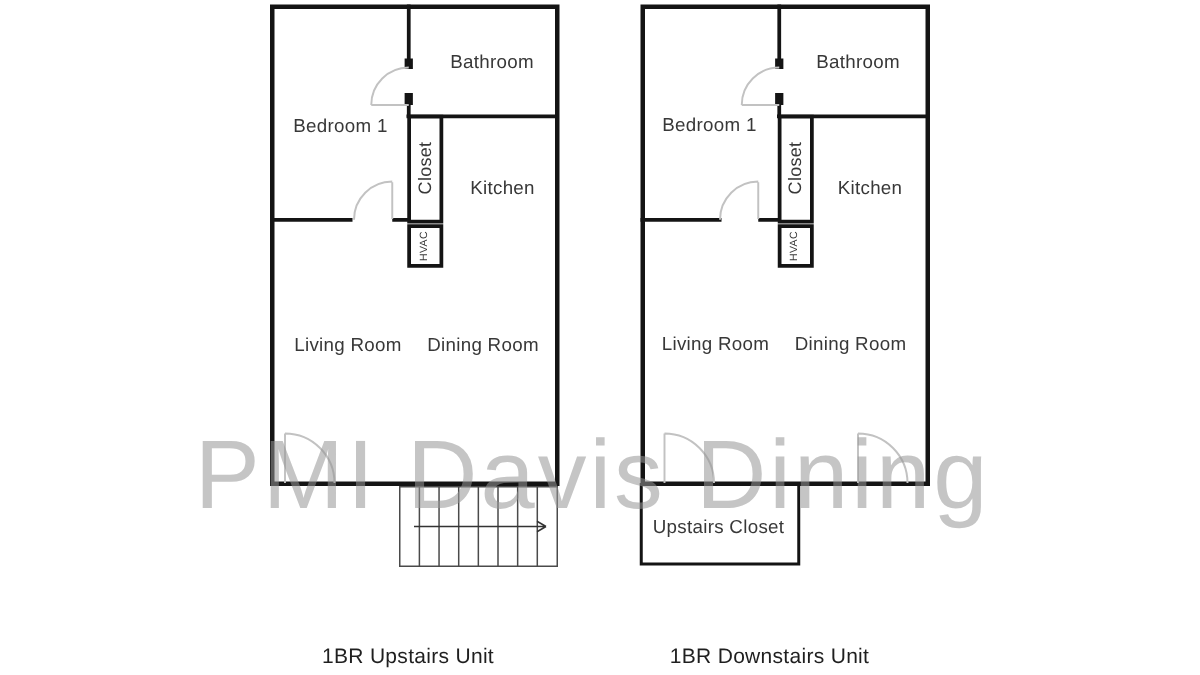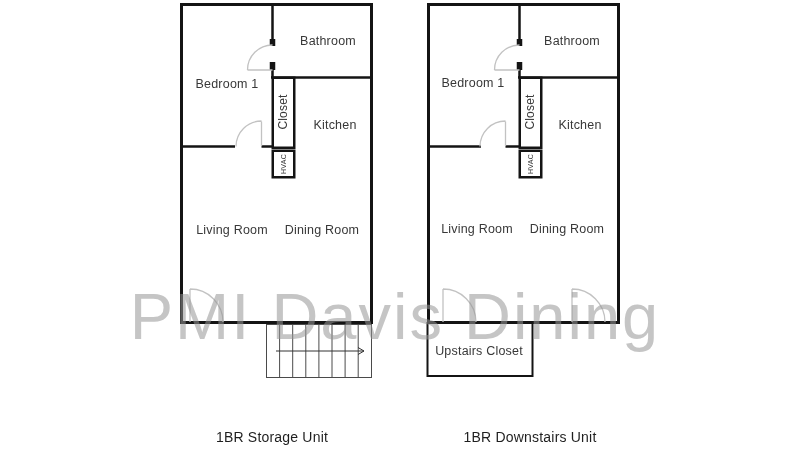--- a/index.html
+++ b/index.html
@@ -98,17 +98,17 @@
 
   <div class="room-label" style="left:572px;top:41px">Bathroom</div>
   <div class="room-label" style="left:473px;top:83px">Bedroom 1</div>
   <div class="room-label rot" style="left:530px;top:112px">Closet</div>
   <div class="room-label" style="left:580px;top:125px">Kitchen</div>
   <div class="room-label hvac" style="left:530px;top:164px">HVAC</div>
   <div class="room-label" style="left:477px;top:229px">Living Room</div>
   <div class="room-label" style="left:567px;top:229px">Dining Room</div>
   <div class="room-label storage-label" style="left:479px;top:351px">Upstairs Closet</div>
 
-  <div class="caption" style="left:272px">1BR Storage Unit</div>
-  <div class="caption" style="left:530px">1BR Downstairs Unit</div>
+  <div class="caption" style="left:272px">1BR Upstairs Unit</div>
+  <div class="caption" style="left:513px">1BR Downstairs Unit</div>
 
   <div class="watermark">PMI Davis Dining</div>
 </div>
 
 </body></html>

